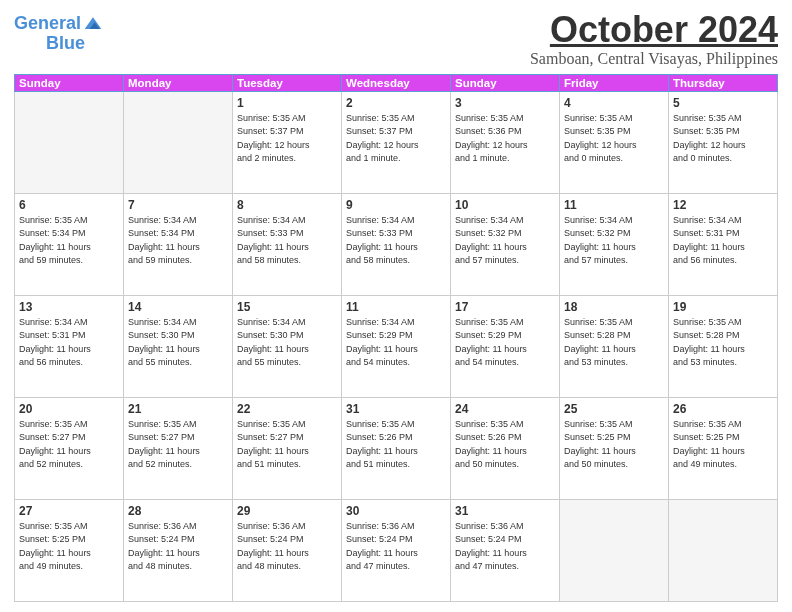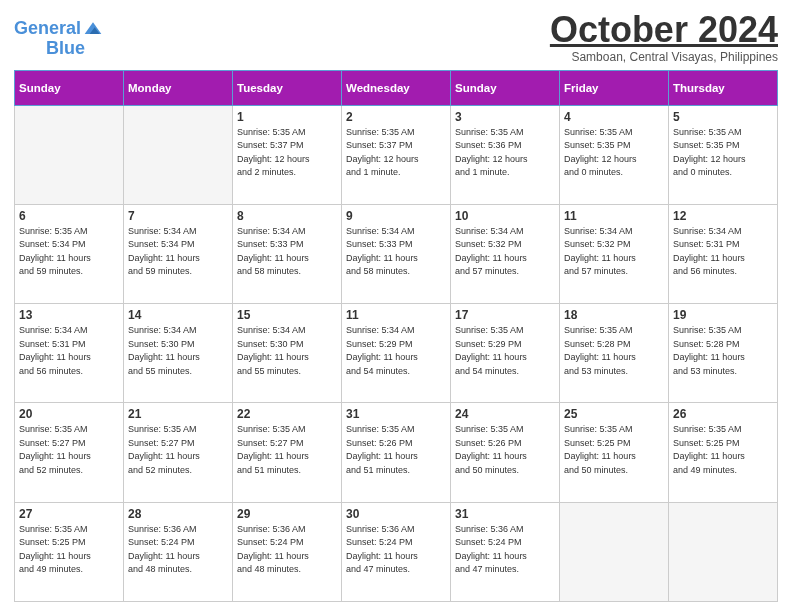--- a/index.html
+++ b/index.html
@@ -12,21 +12,21 @@
     }
     .page {
       width: 792px;
       height: 612px;
       padding: 10px 14px;
       display: flex;
       flex-direction: column;
     }
     .header {
       display: flex;
-      align-items: center;
+      align-items: flex-start;
       justify-content: space-between;
       margin-bottom: 6px;
     }
     .logo {
       display: flex;
       align-items: center;
       margin-top: 4px;
     }
     .logo-text {
       font-size: 18px;
@@ -46,37 +46,38 @@
       text-align: right;
     }
     .month-title {
       font-size: 36px;
       font-weight: bold;
       color: #333;
       line-height: 1.1;
       text-decoration: underline;
     }
     .location-title {
-      font-size: 12px;
+      font-size: 16px;
       color: #555;
       font-weight: normal;
+      font-family: Liberation Serif, serif;
     }
     .calendar {
       flex: 1;
       border: 1px solid #ccc;
       border-collapse: collapse;
       width: 100%;
       table-layout: fixed;
     }
     .calendar th {
-      background-color: #a21caf;
+      background-color: #d946ef;
       color: #fff;
       font-size: 11.5px;
       font-weight: bold;
-      padding: 11px 4px;
+      padding: 2px 4px;
       text-align: left;
       border: 1px solid #5a9fd4;
     }
     .calendar td {
       border: 1px solid #ccc;
       vertical-align: top;
       padding: 4px 4px;
       font-size: 9.5px;
       color: #333;
       background: #fff;

